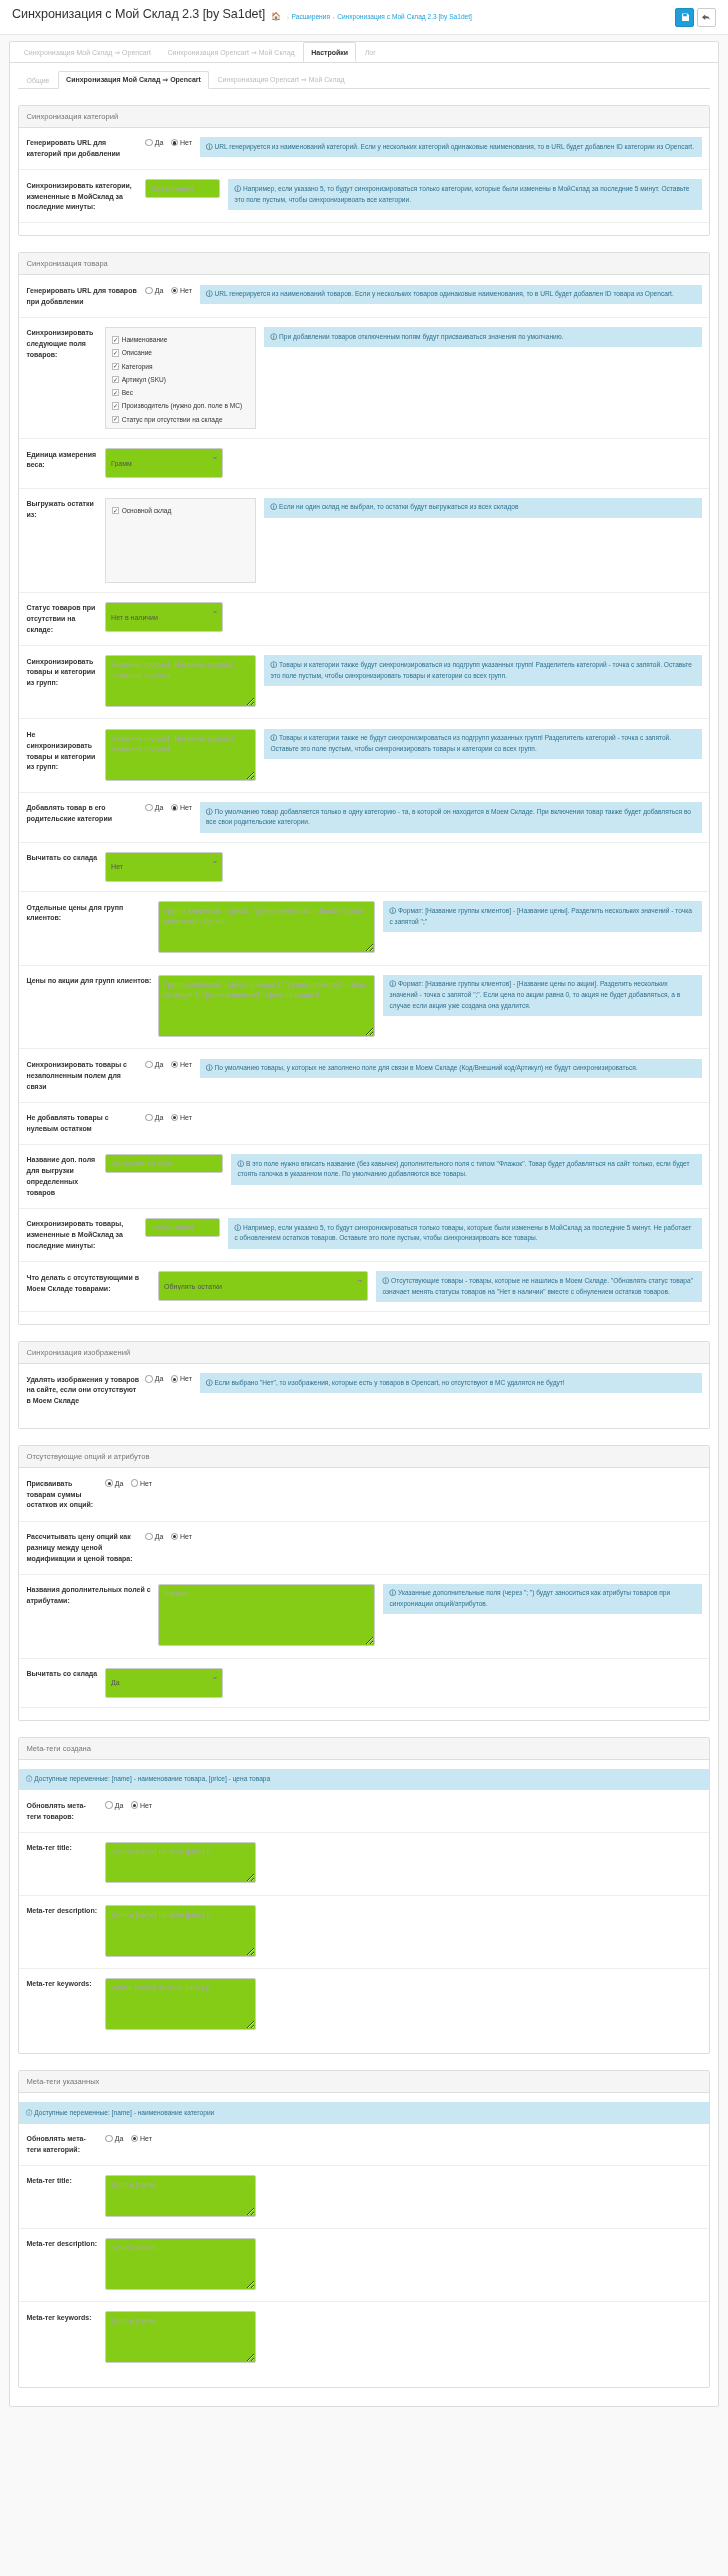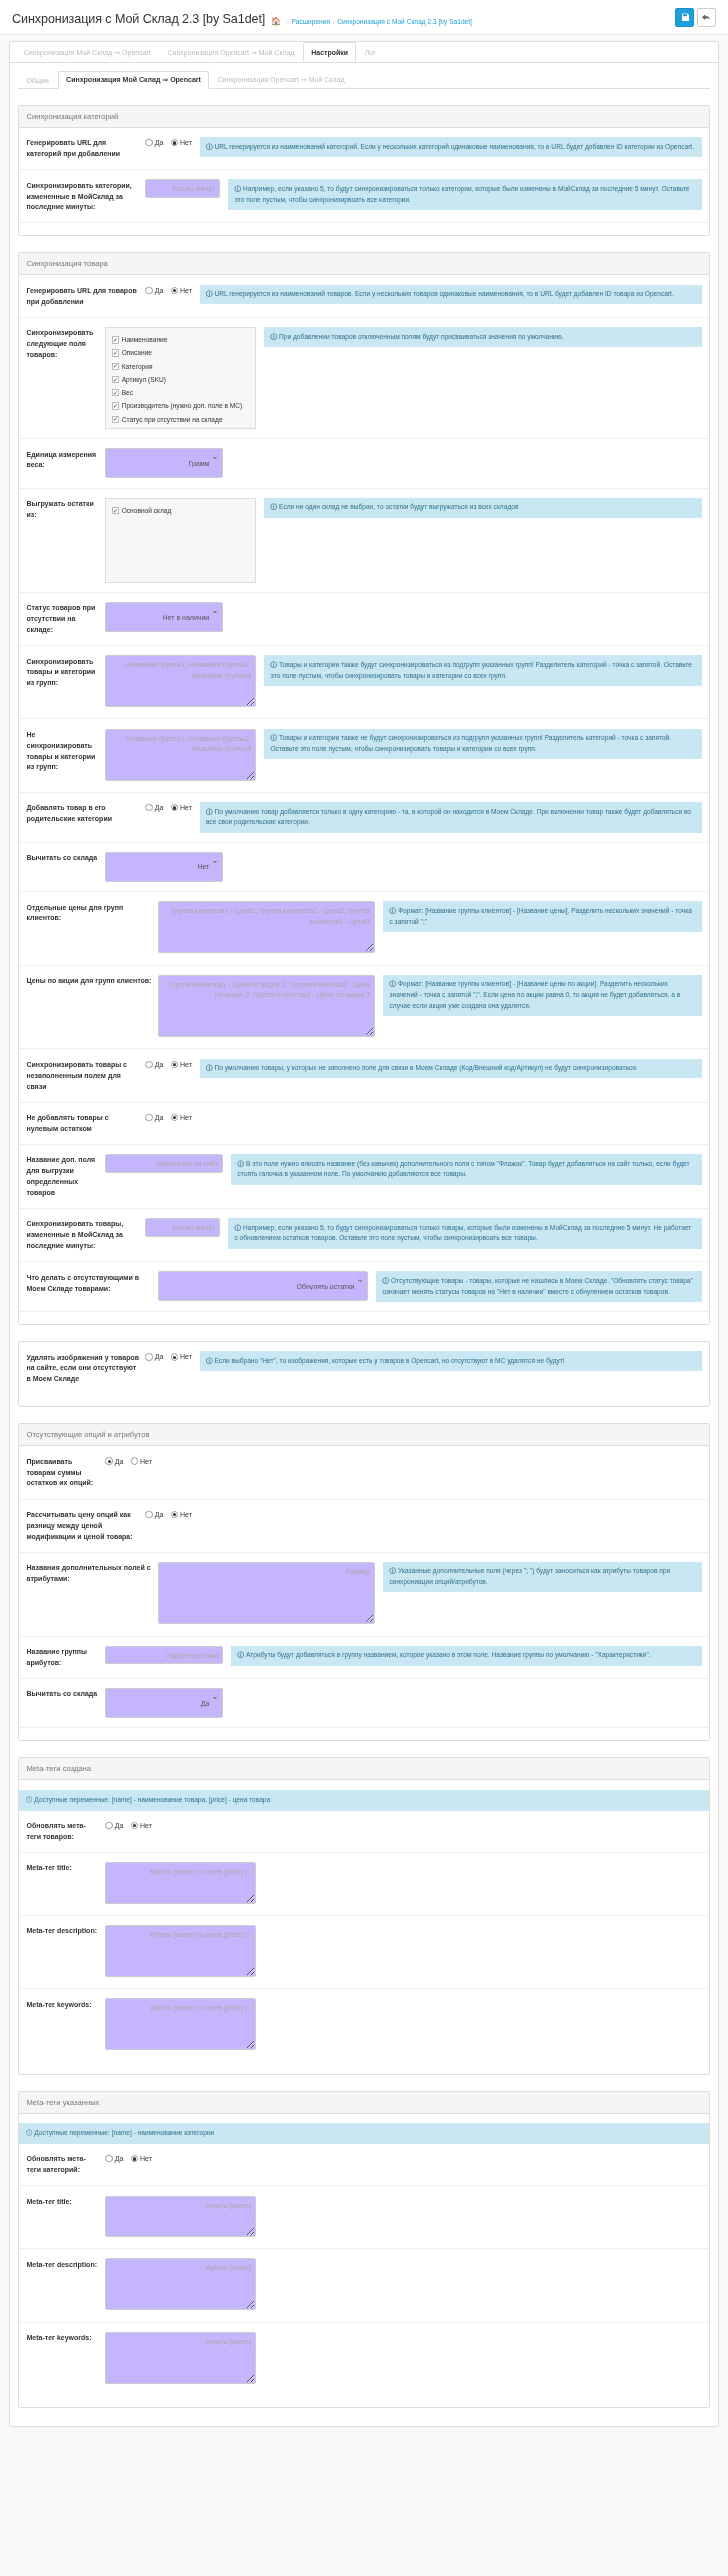--- a/index.html
+++ b/index.html
@@ -12,21 +12,21 @@
     color: #333;
     -webkit-font-smoothing: antialiased;
   }
 
   
   .page-header {
     background: #fff;
     border-bottom: 0.7px solid #e7e7e7;
     padding: 8px 12px 6.6px 12px;
     display: flex;
-    align-items: flex-end;
+    align-items: flex-start;
     justify-content: space-between;
     min-height: 30px;
     gap: 40px;
   }
   .page-header-left { display:flex; align-items:center; flex-wrap:wrap; }
   .page-title {
     font-size: 12.6px;
     color: #333;
     font-weight: normal;
     margin: 0 6.6px 0 0;
@@ -187,24 +187,23 @@
   }
 
   
   input.txt, textarea.txt, select.sel {
     width: 100%;
     border: 0.7px solid #ccc;
     border-radius: 2px;
     font-family: "Liberation Sans", "DejaVu Sans", sans-serif;
     font-size: 7px;
     color: #555;
-    background: #c4b5fd;
+    background: #84cc16;
     padding: 4px 4.6px;
     outline: none;
-    text-align: right;
   }
   input.txt { height: 18.5px; }
   textarea.txt { resize: vertical; line-height: 1.5; }
   select.sel {
     height: 30px;
     appearance: none;
     -webkit-appearance: none;
     background-image: linear-gradient(45deg, transparent 50%, #888 50%), linear-gradient(135deg, #888 50%, transparent 50%);
     background-position: calc(100% - 7.3px) 8px, calc(100% - 4.6px) 8px;
     background-size: 2.6px 2.6px, 2.6px 2.6px;
@@ -579,20 +578,21 @@
             <div class="hint">
               <span class="i">ⓘ</span><span>Отсутствующие товары - товары, которые не нашлись в Моем Складе. "Обновлять статус товара" означает менять статусы товаров на "Нет в наличии" вместе с обнулением остатков товаров.</span>
             </div>
           </div>
 
           <div class="spacer-row"></div>
         </div>
       </div>
 
       <div class="section">
+        <div class="section-head">Синхронизация изображений</div>
         <div class="section-body">
           <div class="form-row noborder">
             <div class="lbl">Удалять изображения у товаров на сайте, если они отсутствуют в Моем Складе</div>
             <div class="ctl auto">
               <div class="radio-group">
                 <label class="radio-item">
                   <span class="radio-dot"></span>
                   <span>Да</span>
                 </label>
                 <label class="radio-item">
@@ -650,29 +650,20 @@
           <div class="form-row">
             <div class="lbl wide">Названия дополнительных полей с атрибутами:</div>
             <div class="ctl w-xxl">
               <textarea class="txt" rows="5" placeholder="Размер" style=""></textarea>
             </div>
             <div class="hint">
               <span class="i">ⓘ</span><span>Указанные дополнительные поля (через "; ") будут заноситься как атрибуты товаров при синхрониации опций/атрибутов.</span>
             </div>
           </div>
 
-          <div class="form-row">
-            <div class="lbl narrow">Название группы арибутов:</div>
-            <div class="ctl w-md">
-              <input class="txt" type="text" placeholder="Характеристики" style="">
-            </div>
-            <div class="hint">
-              <span class="i">ⓘ</span><span>Атрибуты будут добавляться в группу названием, которое указано в этом поле. Название группы по умолчанию - "Характеристики".</span>
-            </div>
-          </div>
 
           <div class="form-row">
             <div class="lbl narrow">Вычитать со склада</div>
             <div class="ctl w-md">
               <select class="sel" id="sel-subtract-options"><option value="Да">Да</option><option value="Нет">Нет</option></select>
             </div>
             <div class="ctl auto"></div>
           </div>
 
           <div class="spacer-row"></div>

